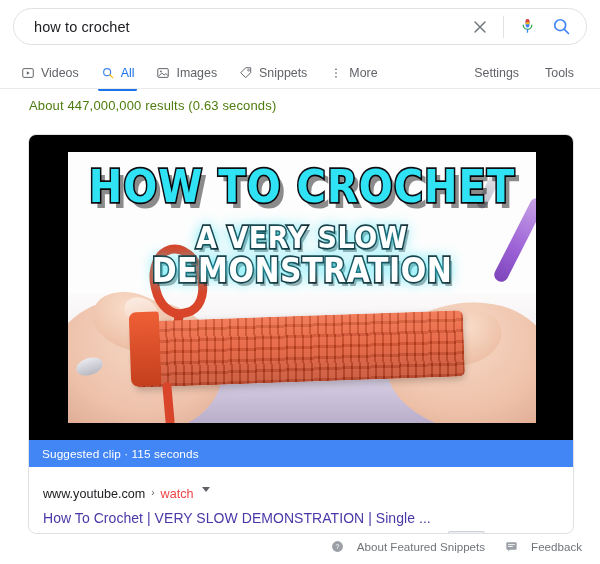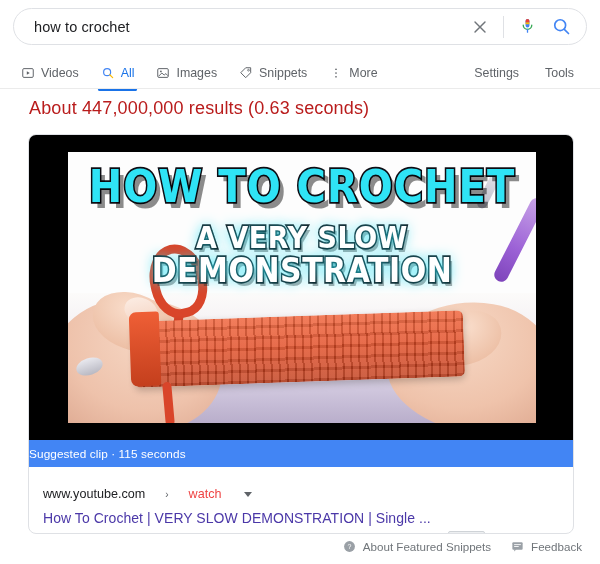--- a/index.html
+++ b/index.html
@@ -50,21 +50,21 @@
   }
   .tab svg { display:block; }
   .tabs-right { margin-left:auto; display:flex; }
   .tabs-right .tab { color:#5f6368; padding:0 13px; }
 
   .hr-under-tabs { position:absolute; left:0; top:88px; width:600px; height:1px; background:#ebebeb; }
 
   
   .stats {
     position:absolute; left:29px; top:98px;
-    font-size:18px; color:#b91c1c; letter-spacing:.15px;
+    font-size:13px; color:#4d7c0f; letter-spacing:.15px;
   }
 
   
   .card {
     position:absolute; left:28px; top:134px;
     width:546px; height:400px;
     border:1px solid #dfe1e5; border-radius:8px;
     background:#fff; overflow:hidden;
   }
 
@@ -188,42 +188,42 @@
     background:#edeff1; color:#222; font-size:9.5px;
     padding:2px 5px; border-radius:2px; letter-spacing:.2px;
     border:1px solid #cfd3d7;
   }
 
   
   .clipbar {
     position:absolute; left:0; top:305px; width:546px; height:27px;
     background:#4285f4; display:flex; align-items:center;
   }
-  .clipbar-text { color:#fff; font-size:11.8px; letter-spacing:.1px; }
+  .clipbar-text { color:#fff; font-size:11.8px; padding-left:13px; letter-spacing:.1px; }
 
   
   .result { position:absolute; left:0; top:332px; width:546px; padding:20px 0 0 14px; }
-  .url-row { display:flex; align-items:center; gap:19px; font-size:12.6px; color:#202124; }
+  .url-row { display:flex; align-items:flex-start; gap:5px; font-size:12.6px; color:#202124; }
   .url-host { color:#202124; }
   .url-sep { color:#5f6368; font-size:10px; padding:0 1px; }
   .url-path { color:#ef4444; }
   .url-caret { width:0;height:0;border-left:4px solid transparent;border-right:4px solid transparent;border-top:5px solid #5f6368; margin-left:4px; cursor:pointer; }
   .result-title {
     display:block; margin-top:9px;
     font-size:14px; color:#4b38a8; text-decoration:none; cursor:pointer;
     letter-spacing:.05px;
   }
 
   
   .footer {
     position:absolute; left:0; top:540px; width:600px;
     display:flex; justify-content:flex-end; align-items:center;
     gap:20px; padding-right:18px; font-size:11.6px; color:#70757a;
   }
-  .footer-item { display:flex; align-items:center; gap:7px; cursor:pointer; }
+  .footer-item { display:flex; align-items:center; gap:13px; cursor:pointer; }
   .fi-icon { width:13px; height:13px; display:block; }
 </style>
 </head>
 <body>
 
 <div id="page">
 
   <div class="searchbar">
     <input class="search-input" value="how to crochet" placeholder="Search" style="">
     <div class="sb-icons">

